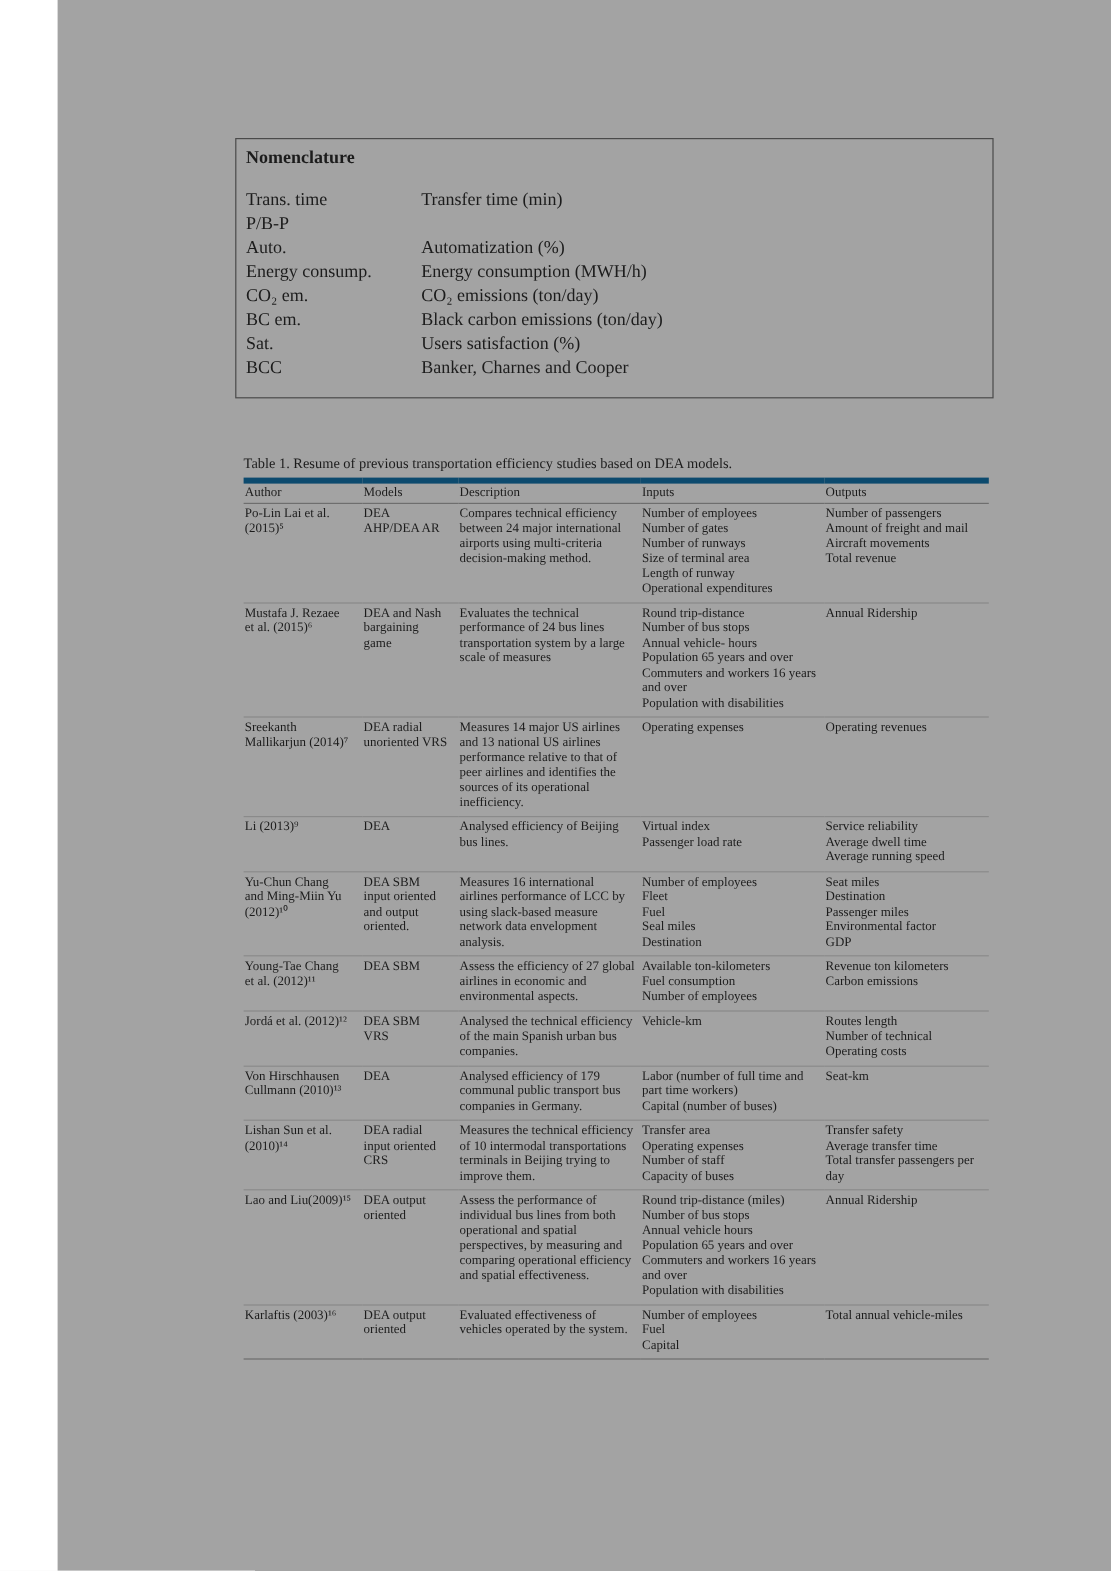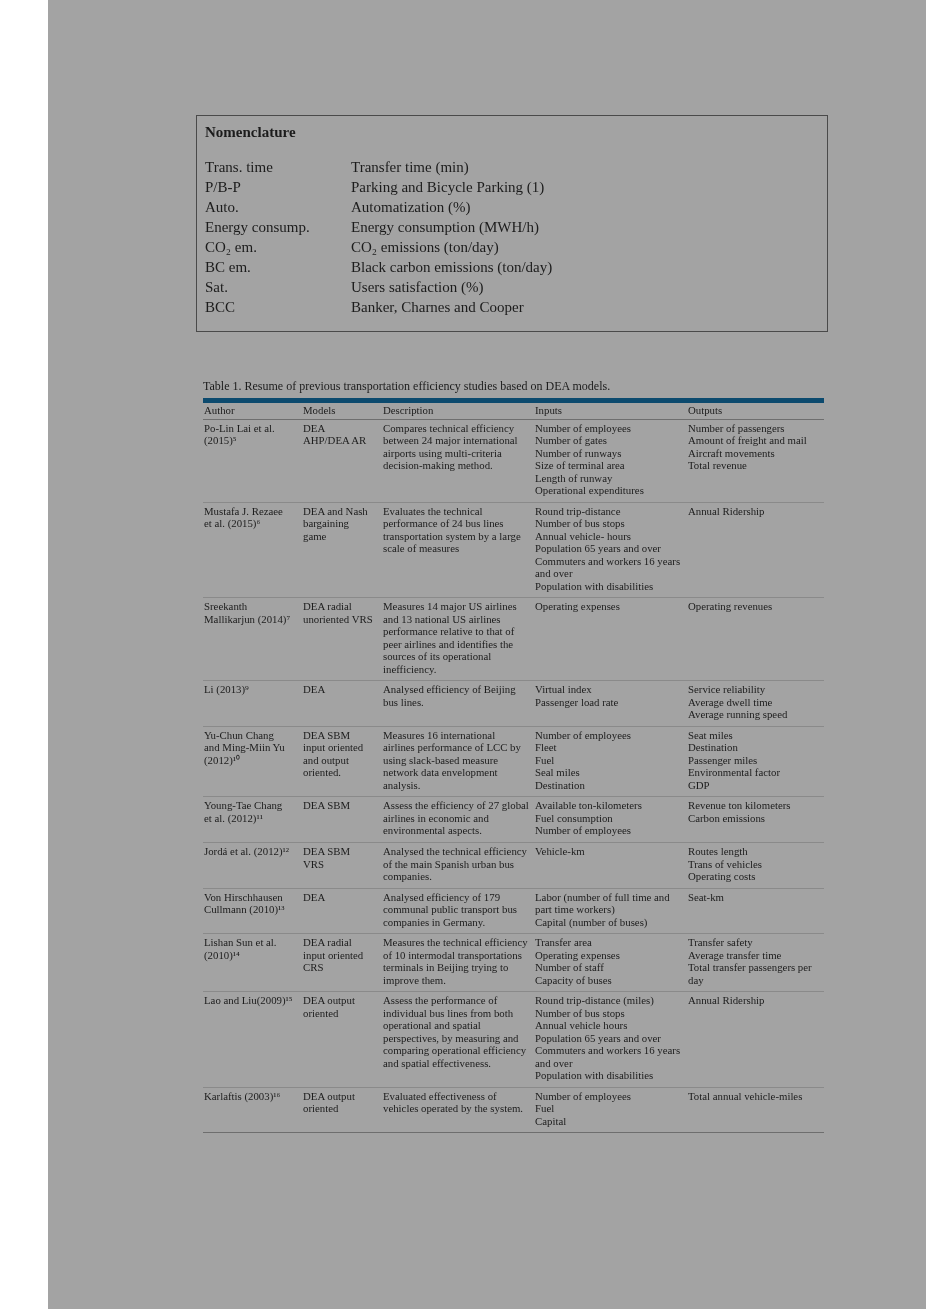--- a/index.html
+++ b/index.html
@@ -95,21 +95,20 @@
 
   <div class="nomenclature-box">
     <div class="nomenclature-title">Nomenclature</div>
     <div id="nomenclature-entries">
         <div class="nom-row">
           <span class="nom-term">Trans. time</span>
           <span class="nom-def">Transfer time (min)</span>
         </div>
         <div class="nom-row">
           <span class="nom-term">P/B-P</span>
-          <span class="nom-def">Parking and Bicycle Parking (1)</span>
         </div>
         <div class="nom-row">
           <span class="nom-term">Auto.</span>
           <span class="nom-def">Automatization (%)</span>
         </div>
         <div class="nom-row">
           <span class="nom-term">Energy consump.</span>
           <span class="nom-def">Energy consumption (MWH/h)</span>
         </div>
         <div class="nom-row">
@@ -234,21 +233,21 @@
             <td>Revenue ton kilometers
 Carbon emissions</td>
           </tr>
           <tr>
             <td>Jordá et al. (2012)¹²</td>
             <td>DEA SBM
 VRS</td>
             <td>Analysed the technical efficiency of the main Spanish urban bus companies.</td>
             <td>Vehicle-km</td>
             <td>Routes length
-Trans of vehicles
+Number of technical
 Operating costs</td>
           </tr>
           <tr>
             <td>Von Hirschhausen
 Cullmann (2010)¹³</td>
             <td>DEA</td>
             <td>Analysed efficiency of 179 communal public transport bus companies in Germany.</td>
             <td>Labor (number of full time and part time workers)
 Capital (number of buses)</td>
             <td>Seat-km</td>

